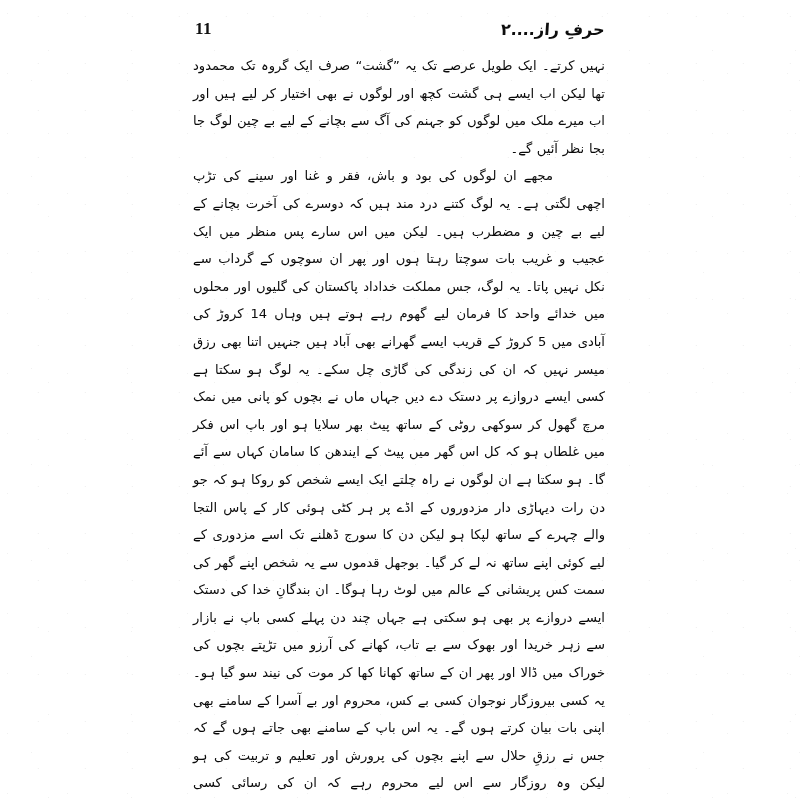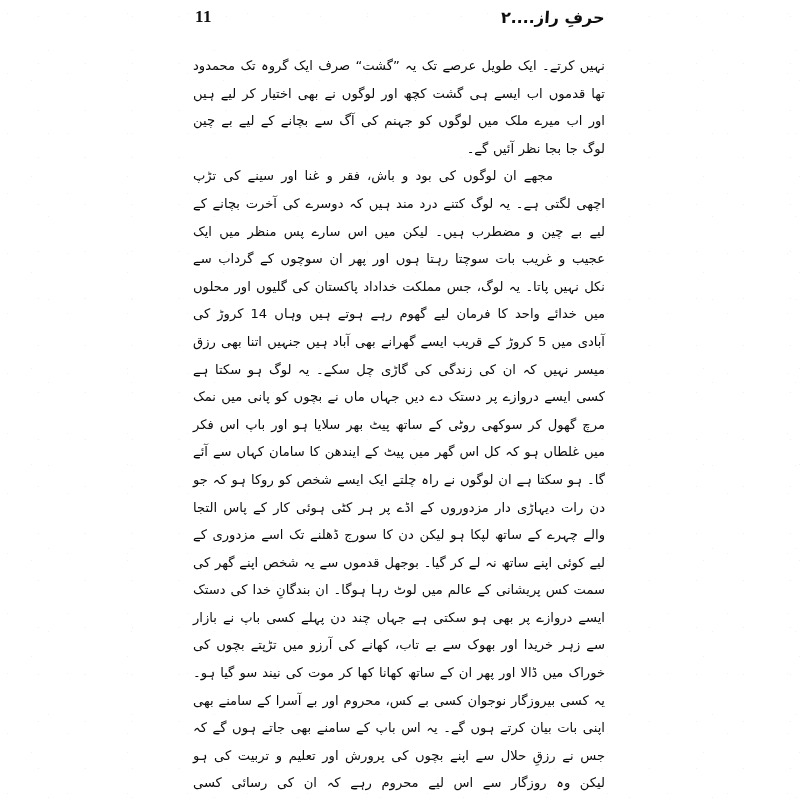--- a/index.html
+++ b/index.html
@@ -19,21 +19,21 @@
     position: relative;
     width: 800px;
     height: 800px;
     background: #ffffff;
     box-sizing: border-box;
   }
 
   
   .running-head {
     position: absolute;
-    top: 2px;
+    top: 14px;
     left: 195px;
     width: 410px;
     height: 30px;
     display: flex;
     flex-direction: row;
     align-items: center;
     justify-content: space-between;
     direction: ltr;
   }
   .folio {
@@ -104,19 +104,19 @@
 <body>
 
 <div class="page">
 
   <div class="running-head">
     <span class="folio">11</span>
     <span class="book-title">حرفِ راز....۲</span>
   </div>
 
   <div class="text-block">
-    <p class="para last-ragged">نہیں کرتے۔ ایک طویل عرصے تک یہ ”گشت“ صرف ایک گروہ تک محمدود تھا قدموں اب ایسے ہی گشت کچھ اور لوگوں نے بھی اختیار کر لیے ہیں اور اب میرے ملک میں لوگوں کو جہنم کی آگ سے بچانے کے لیے بے چین لوگ جا بجا نظر آئیں گے۔</p>
+    <p class="para last-ragged">نہیں کرتے۔ ایک طویل عرصے تک یہ ”گشت“ صرف ایک گروہ تک محمدود تھا لیکن اب ایسے ہی گشت کچھ اور لوگوں نے بھی اختیار کر لیے ہیں اور اب میرے ملک میں لوگوں کو جہنم کی آگ سے بچانے کے لیے بے چین لوگ جا بجا نظر آئیں گے۔</p>
     <p class="para indent">مجھے ان لوگوں کی بود و باش، فقر و غنا اور سینے کی تڑپ اچھی لگتی ہے۔ یہ لوگ کتنے درد مند ہیں کہ دوسرے کی آخرت بچانے کے لیے بے چین و مضطرب ہیں۔ لیکن میں اس سارے پس منظر میں ایک عجیب و غریب بات سوچتا رہتا ہوں اور پھر ان سوچوں کے گرداب سے نکل نہیں پاتا۔ یہ لوگ، جس مملکت خداداد پاکستان کی گلیوں اور محلوں میں خدائے واحد کا فرمان لیے گھوم رہے ہوتے ہیں وہاں 14 کروڑ کی آبادی میں 5 کروڑ کے قریب ایسے گھرانے بھی آباد ہیں جنہیں اتنا بھی رزق میسر نہیں کہ ان کی زندگی کی گاڑی چل سکے۔ یہ لوگ ہو سکتا ہے کسی ایسے دروازے پر دستک دے دیں جہاں ماں نے بچوں کو پانی میں نمک مرچ گھول کر سوکھی روٹی کے ساتھ پیٹ بھر سلایا ہو اور باپ اس فکر میں غلطاں ہو کہ کل اس گھر میں پیٹ کے ایندھن کا سامان کہاں سے آئے گا۔ ہو سکتا ہے ان لوگوں نے راہ چلتے ایک ایسے شخص کو روکا ہو کہ جو دن رات دیہاڑی دار مزدوروں کے اڈے پر ہر کٹی ہوئی کار کے پاس التجا والے چہرے کے ساتھ لپکا ہو لیکن دن کا سورج ڈھلنے تک اسے مزدوری کے لیے کوئی اپنے ساتھ نہ لے کر گیا۔ بوجھل قدموں سے یہ شخص اپنے گھر کی سمت کس پریشانی کے عالم میں لوٹ رہا ہوگا۔ ان بندگانِ خدا کی دستک ایسے دروازے پر بھی ہو سکتی ہے جہاں چند دن پہلے کسی باپ نے بازار سے زہر خریدا اور بھوک سے بے تاب، کھانے کی آرزو میں تڑپتے بچوں کی خوراک میں ڈالا اور پھر ان کے ساتھ کھانا کھا کر موت کی نیند سو گیا ہو۔ یہ کسی بیروزگار نوجوان کسی بے کس، محروم اور بے آسرا کے سامنے بھی اپنی بات بیان کرتے ہوں گے۔ یہ اس باپ کے سامنے بھی جاتے ہوں گے کہ جس نے رزقِ حلال سے اپنے بچوں کی پرورش اور تعلیم و تربیت کی ہو لیکن وہ روزگار سے اس لیے محروم رہے کہ ان کی رسائی کسی سیاستدان، کسی جرنیل یا کسی اعلیٰ افسر کی دہلیز تک نہ تھی اور آج ان کو اس غربت و افلاس کی زندگی میں صرف سفارش اور رشوت کے خلاف بد دعائیں ہی یاد آتی ہوں گی۔</p>
 
   </div>
 
   <div class="grain"></div>
 </div>
 
 </body></html>

